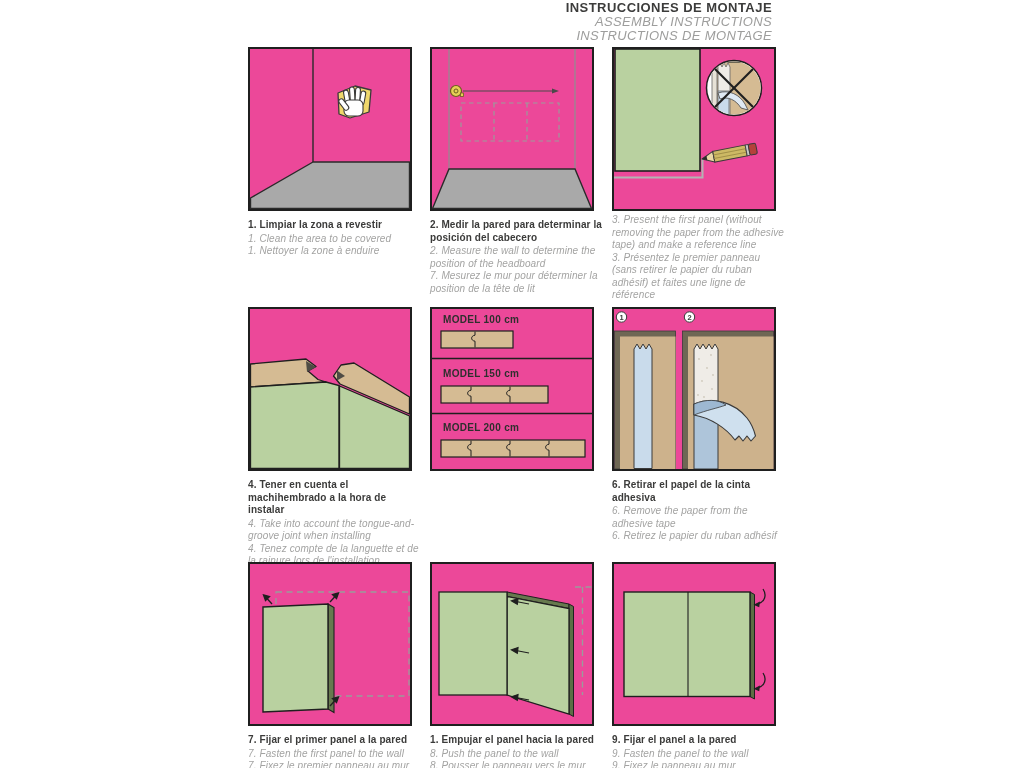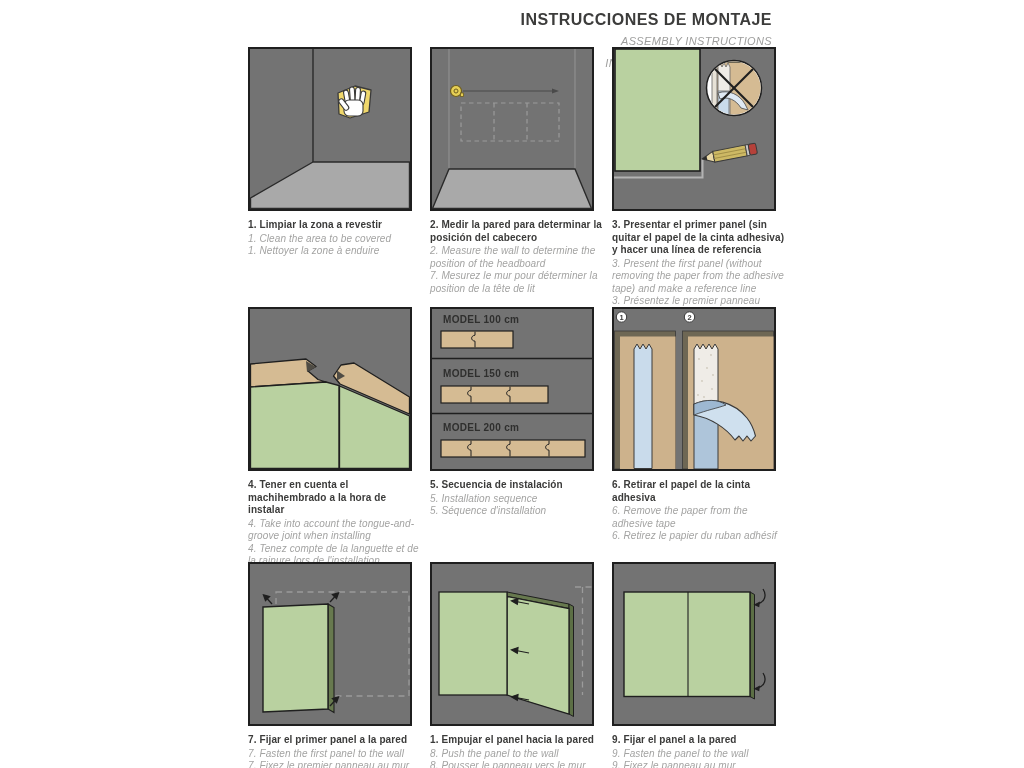--- a/index.html
+++ b/index.html
@@ -2,27 +2,27 @@
 <html><head>
 <meta charset="utf-8">
 <style>
   html,body{margin:0;padding:0;background:#ffffff;}
   body{width:1024px;height:768px;position:relative;overflow:hidden;
        font-family:"Liberation Sans",sans-serif;}
   .sheet{position:absolute;inset:0;background:#fff;}
 
   
   .title-block{position:absolute;top:1px;right:252px;text-align:right;line-height:13px;}
-  .title-main{font-size:16px;font-weight:700;color:#3c3c3b;letter-spacing:.45px;margin-top:12px;}
-  .title-sub{font-size:11px;font-style:italic;color:#9d9d9c;letter-spacing:.35px;margin-top:9px;}
+  .title-main{font-size:13px;font-weight:700;color:#3c3c3b;letter-spacing:.45px;}
+  .title-sub{font-size:13px;font-style:italic;color:#9d9d9c;letter-spacing:.35px;margin-top:1px;}
 
   
   .cell{position:absolute;width:178px;}
   .imgbox{width:164px;height:164px;box-sizing:border-box;border:2px solid #1f1f1f;
-          background:#737373;position:relative;}
+          background:#ec4899;position:relative;}
   .imgbox svg{display:block;width:160px;height:160px;}
   .cap{margin-top:3px;width:176px;}
   .cap-es{font-size:10px;font-weight:700;color:#3b3b3a;line-height:12.5px;margin-bottom:1px;letter-spacing:.1px;margin-top:8px;}
   .cap-i{font-size:10px;font-style:italic;color:#a3a3a2;line-height:12.5px;letter-spacing:.1px;}
 
   .svg-label{font-family:"Liberation Sans",sans-serif;font-size:10px;font-weight:700;
              fill:#2f2f2e;letter-spacing:.3px;}
   .badge-num{font-family:"Liberation Sans",sans-serif;font-size:7.5px;font-weight:700;fill:#3a3a3a;}
 </style>
 </head>
@@ -120,21 +120,20 @@
             <polygon points="104,70 104,18 106,14 108,18 110,14 112,18 114,14 116,18 116,70" fill="#efece7" stroke="#666666" stroke-width="0.8"></polygon>
             <rect x="104" y="42" width="11" height="28" fill="#c9dbeb" stroke="#666666" stroke-width="0.8"></rect>
             <path d="M104,44 C115,40 126,46 131,55 L134,61 L127,59 C122,51 114,47 106,50 Z" fill="#dfe9f3" stroke="#555555" stroke-width="0.9"></path>
           </g>
           <line x1="101" y1="20" x2="139" y2="58" stroke="#1f1f1f" stroke-width="2.2"></line>
           <line x1="139" y1="20" x2="101" y2="58" stroke="#1f1f1f" stroke-width="2.2"></line>
         </g>
       </svg>
     </div>
     <div class="cap">
-      <div class="cap-es">3. Presentar el primer panel (sin quitar el papel de la cinta adhesiva) y hacer una línea de referencia</div>
       <div class="cap-i">3. Present the first panel (without removing the paper from the adhesive tape) and make a reference line</div>
       <div class="cap-i">3. Présentez le premier panneau (sans retirer le papier du ruban adhésif) et faites une ligne de référence</div>
     </div>
   </div>
 
   <div class="cell" style="left:248px;top:307px;">
     <div class="imgbox">
       <svg viewBox="0 0 160 160">
         <g>
           <polygon points="0.5,55 56,50 66,57.5 58,62 68,70.5 76,73 0.5,78" fill="#d5bb93" stroke="#1f1f1f" stroke-width="1.3" stroke-linejoin="round"></polygon>
@@ -170,25 +169,20 @@
           <path d="M78,77.6 v3.6 c-4.5,0.6 -4.5,5.4 0,6 v6.2" fill="none" stroke="#1f1f1f" stroke-width="1"></path>
         </g>
         <text class="svg-label" x="11" y="122">MODEL 200 cm</text>
         <g>
           <rect x="9" y="131" width="144" height="17" fill="#d5bb93" stroke="#1f1f1f" stroke-width="1.2"></rect>
           <path d="M39,131.6 v3.6 c-4.5,0.6 -4.5,5.4 0,6 v6.2" fill="none" stroke="#1f1f1f" stroke-width="1"></path>
           <path d="M78,131.6 v3.6 c-4.5,0.6 -4.5,5.4 0,6 v6.2" fill="none" stroke="#1f1f1f" stroke-width="1"></path>
           <path d="M117,131.6 v3.6 c-4.5,0.6 -4.5,5.4 0,6 v6.2" fill="none" stroke="#1f1f1f" stroke-width="1"></path>
         </g>
       </svg>
-    </div>
-    <div class="cap">
-      <div class="cap-es">5. Secuencia de instalación</div>
-      <div class="cap-i">5. Installation sequence</div>
-      <div class="cap-i">5. Séquence d'installation</div>
     </div>
   </div>
 
   <div class="cell" style="left:612px;top:307px;">
     <div class="imgbox">
       <svg viewBox="0 0 160 160">
         <g>
           <circle cx="7.5" cy="8" r="5.2" fill="#ffffff" stroke="#3a3a3a" stroke-width="1"></circle>
           <text class="badge-num" x="7.5" y="10.7" text-anchor="middle">1</text>
           <rect x="0.5" y="22" width="61" height="138" fill="#6e6754" stroke="#3a3a3a" stroke-width="0.8"></rect>

